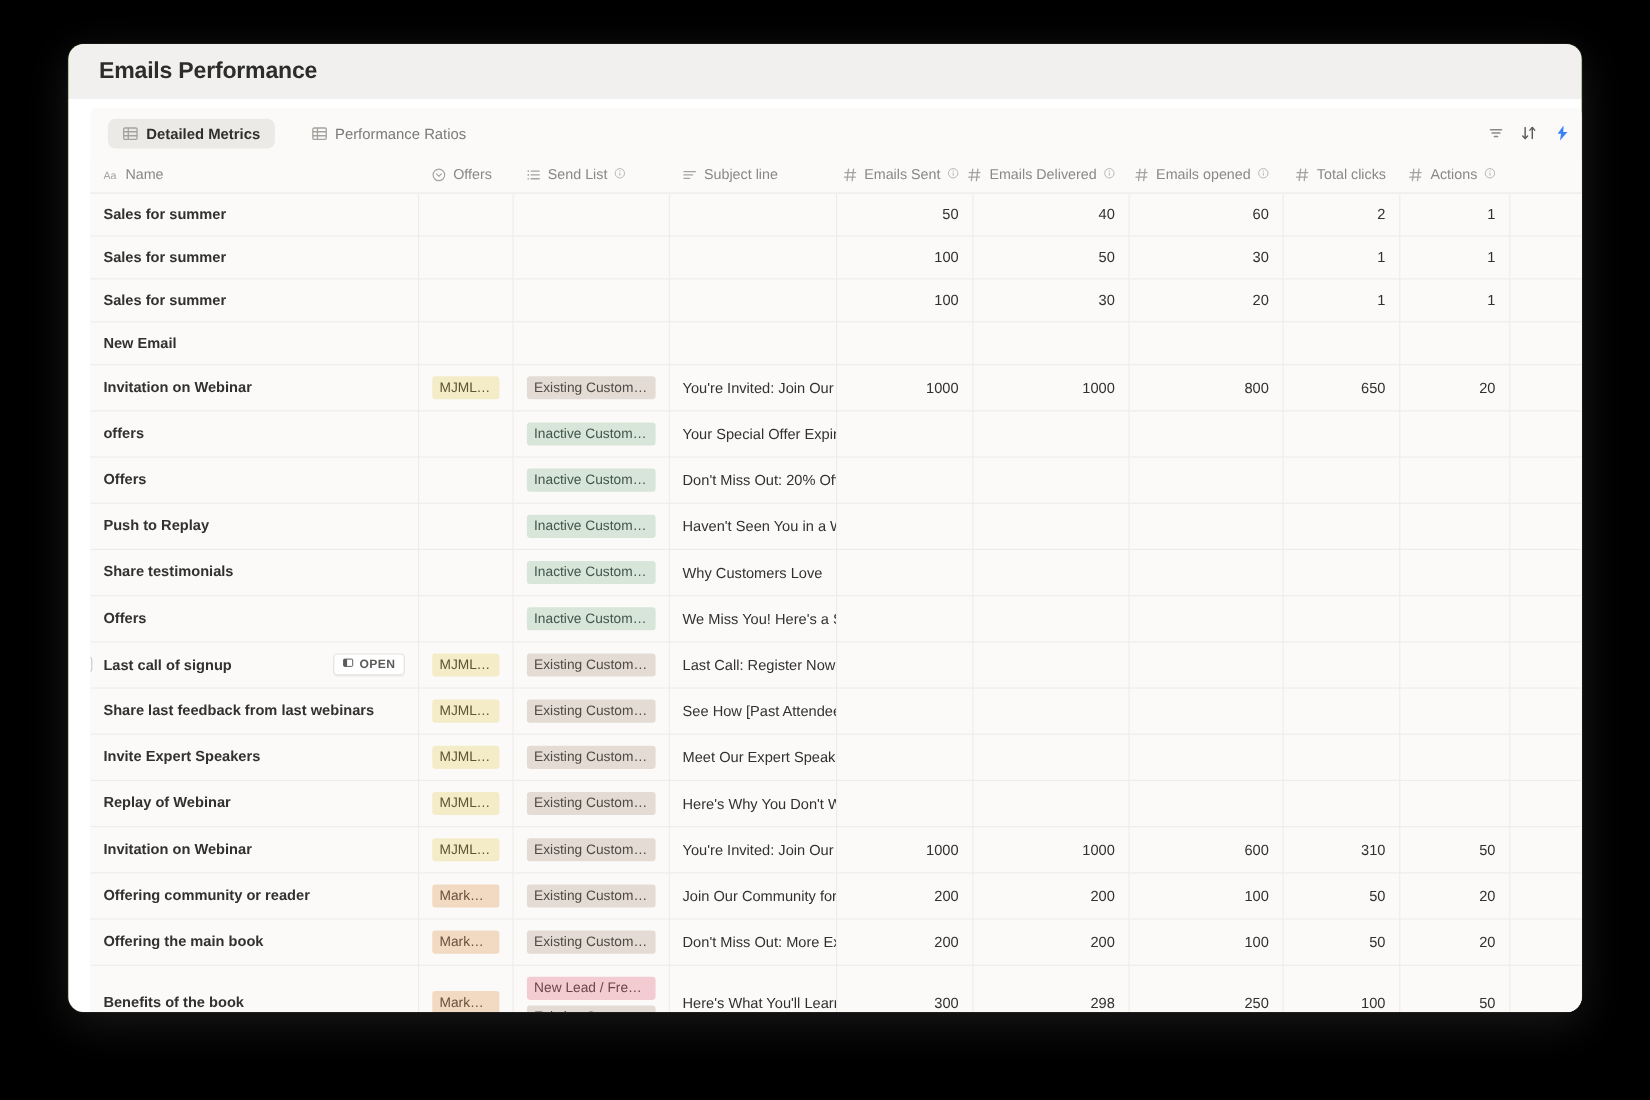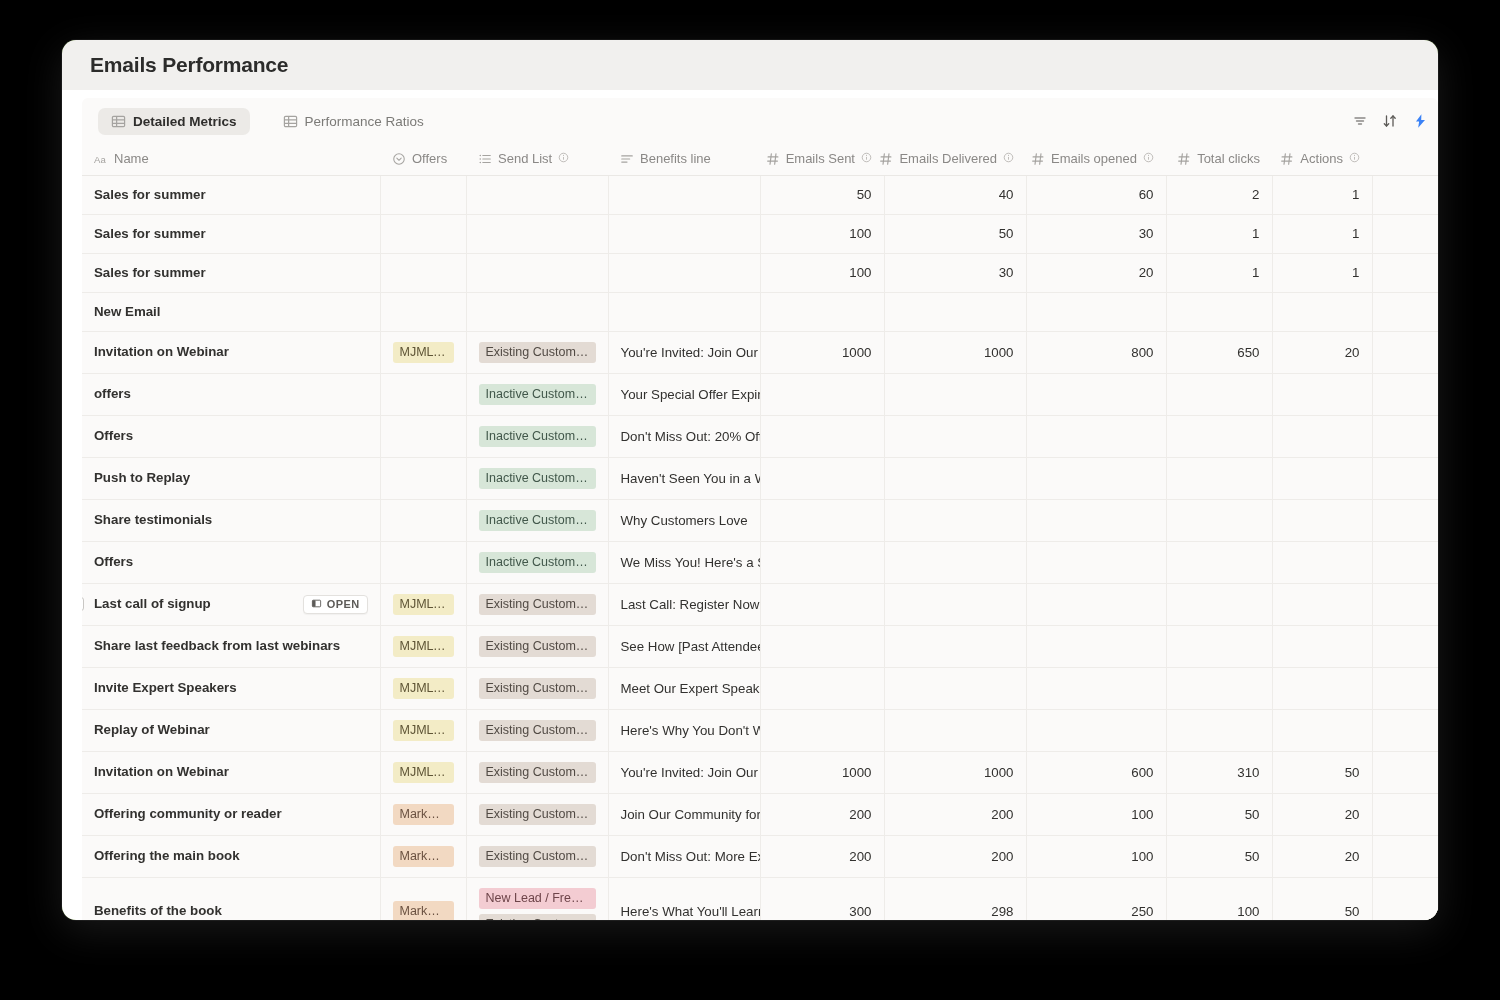--- a/index.html
+++ b/index.html
@@ -102,21 +102,21 @@
     color: #32312f;
     padding: 10px 12px;
     border-bottom: 1px solid #eeece9;
     border-right: 1px solid #eeece9;
     vertical-align: middle;
     background: #fbfaf9;
     overflow: hidden;
     white-space: nowrap;
   }
   td.name { font-weight: bold; color: #2b2a28; border-right: 1px solid #eeece9; }
-  td.name .nm-wrap { display:flex; align-items:flex-start; justify-content: space-between; gap: 8px; }
+  td.name .nm-wrap { display:flex; align-items:flex-end; justify-content: space-between; gap: 8px; }
   td.name .nm-text { white-space: normal; line-height: 1.35; }
   td.num { text-align: right; color: #3a3937; }
   td.subj { color: #353432; }
 
   .tags { display: flex; flex-direction: column; align-items: flex-start; gap: 5px; }
   .tag {
     display: inline-block;
     padding: 2px 7px; border-radius: 3px;
     font-size: 12.5px; line-height: 17px;
     max-width: 100%;
@@ -264,21 +264,21 @@
                   </th>
                   <th>
                     <span class="hcell">
                       <span class="hico">
                         <svg width="14" height="14" viewBox="0 0 16 16" stroke="currentColor" stroke-width="1.3" stroke-linecap="round">
                           <line x1="2" y1="4.5" x2="14" y2="4.5"></line>
                           <line x1="2" y1="8" x2="11" y2="8"></line>
                           <line x1="2" y1="11.5" x2="8" y2="11.5"></line>
                         </svg>
                       </span>
-                      <span>Benefits line</span>
+                      <span>Subject line</span>
                     </span>
                   </th>
                   <th class="num">
                     <span class="hcell right">
                       <span class="hico">
                         <svg width="14" height="14" viewBox="0 0 16 16" stroke="currentColor" stroke-width="1.35" stroke-linecap="round">
                           <line x1="6.1" y1="2" x2="4.6" y2="14"></line>
                           <line x1="11.4" y1="2" x2="9.9" y2="14"></line>
                           <line x1="2.4" y1="5.6" x2="13.6" y2="5.6"></line>
                           <line x1="1.9" y1="10.4" x2="13.1" y2="10.4"></line>

